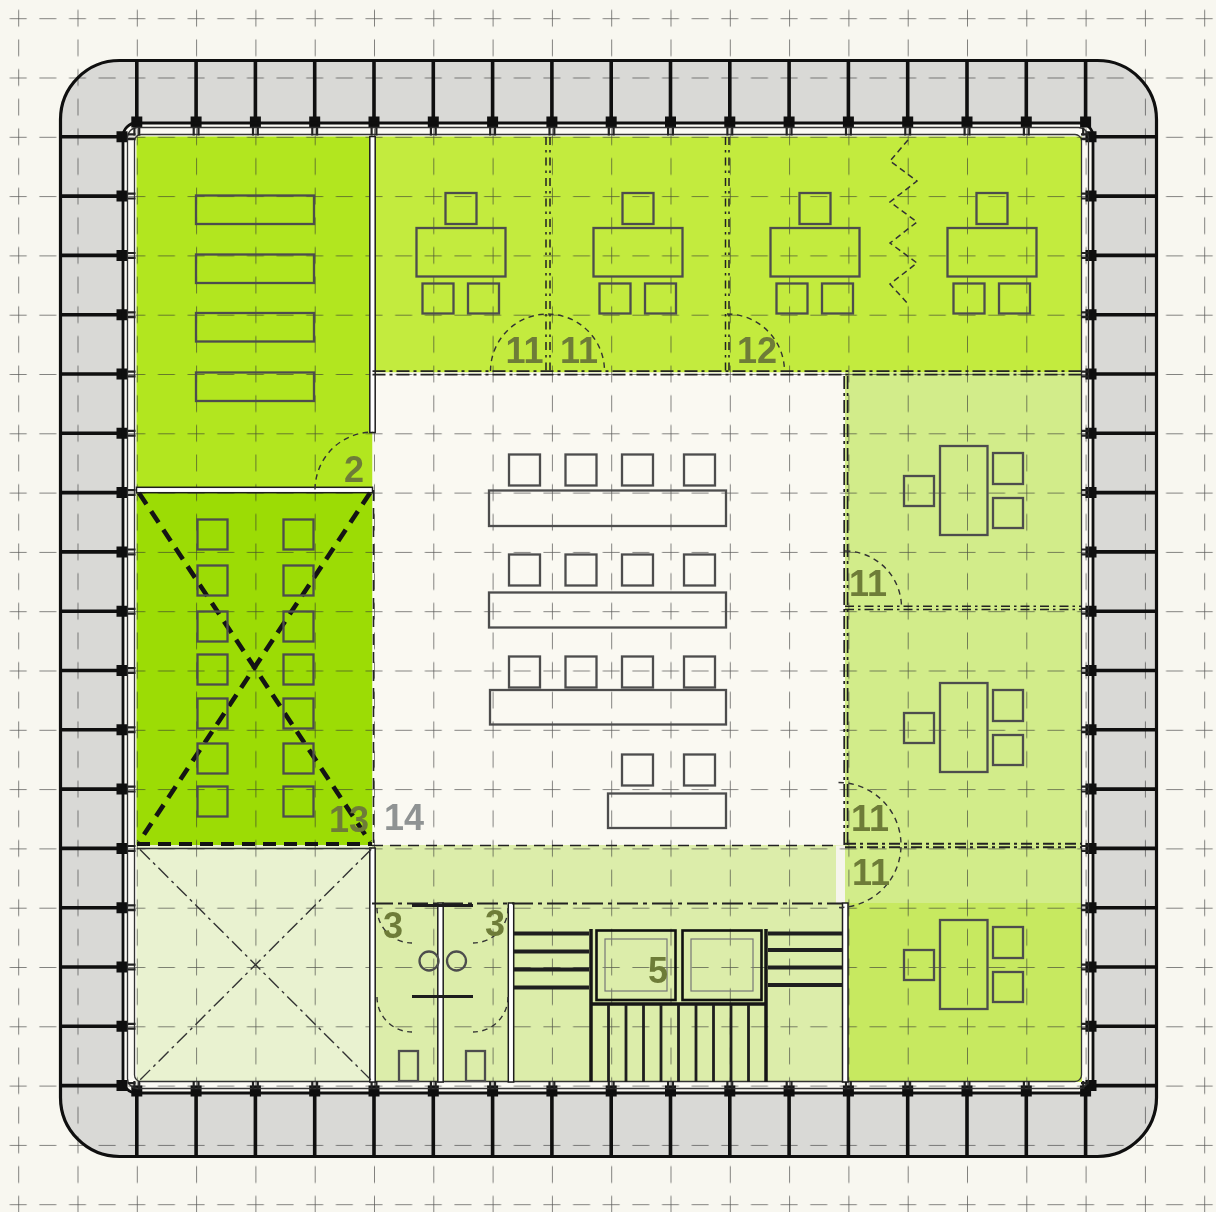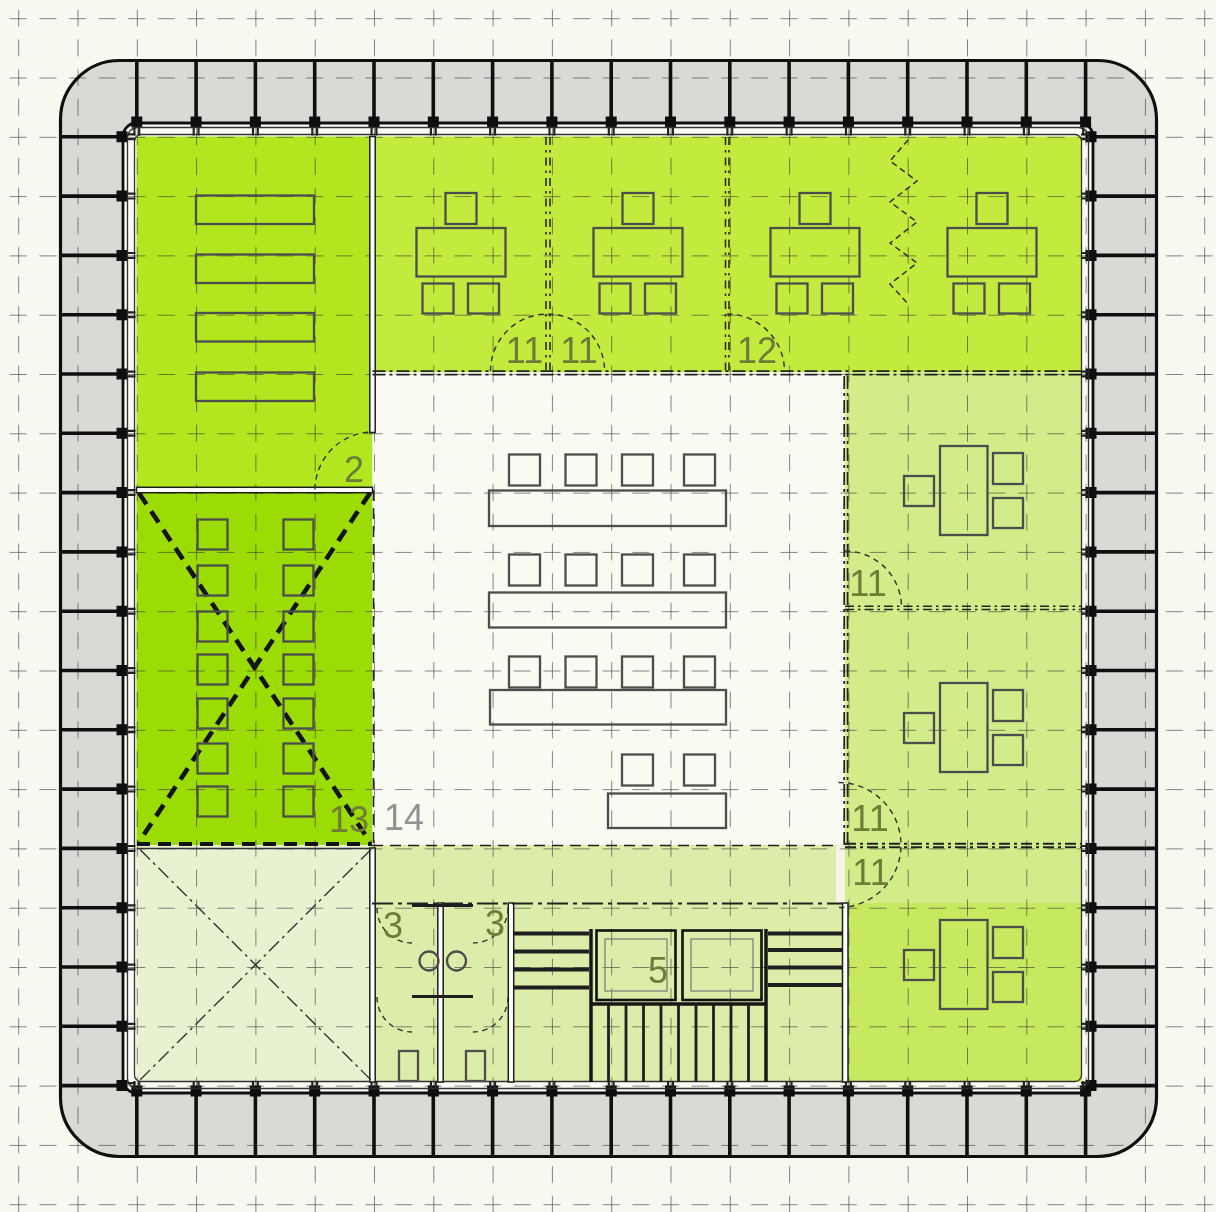--- a/index.html
+++ b/index.html
@@ -8,20 +8,21 @@
     width: 1216px;
     height: 1212px;
     background: #f8f7f0;
     overflow: hidden;
     font-family: "Liberation Sans", sans-serif;
   }
   #plan-wrap {
     position: relative;
     width: 1216px;
     height: 1212px;
+    font-weight: bold;
   }
   svg { display: block; }
   .room-label {
     font-family: "Liberation Sans", sans-serif;
     font-size: 36px;
     text-anchor: middle;
   }
   .wall-cavity { stroke: #1d1d1d; stroke-width: 1.5; }
   .furn { fill: none; stroke: #4d4d4d; stroke-width: 2.3; }
   .door { fill: none; stroke: #333; stroke-width: 1.4; stroke-dasharray: 5.5 4.5; }

